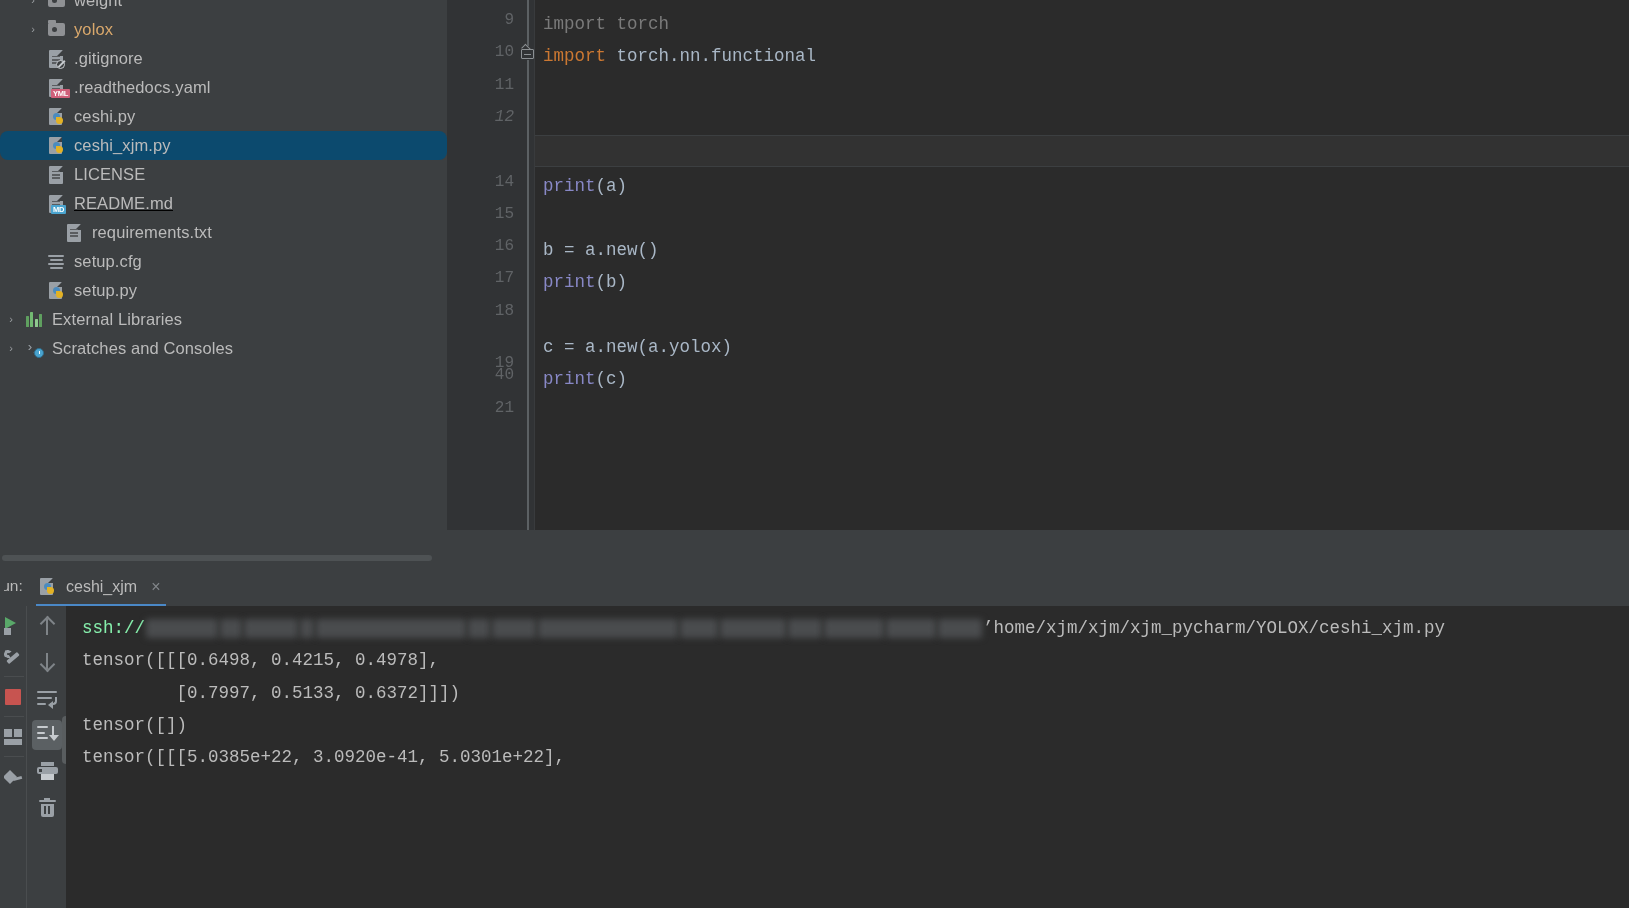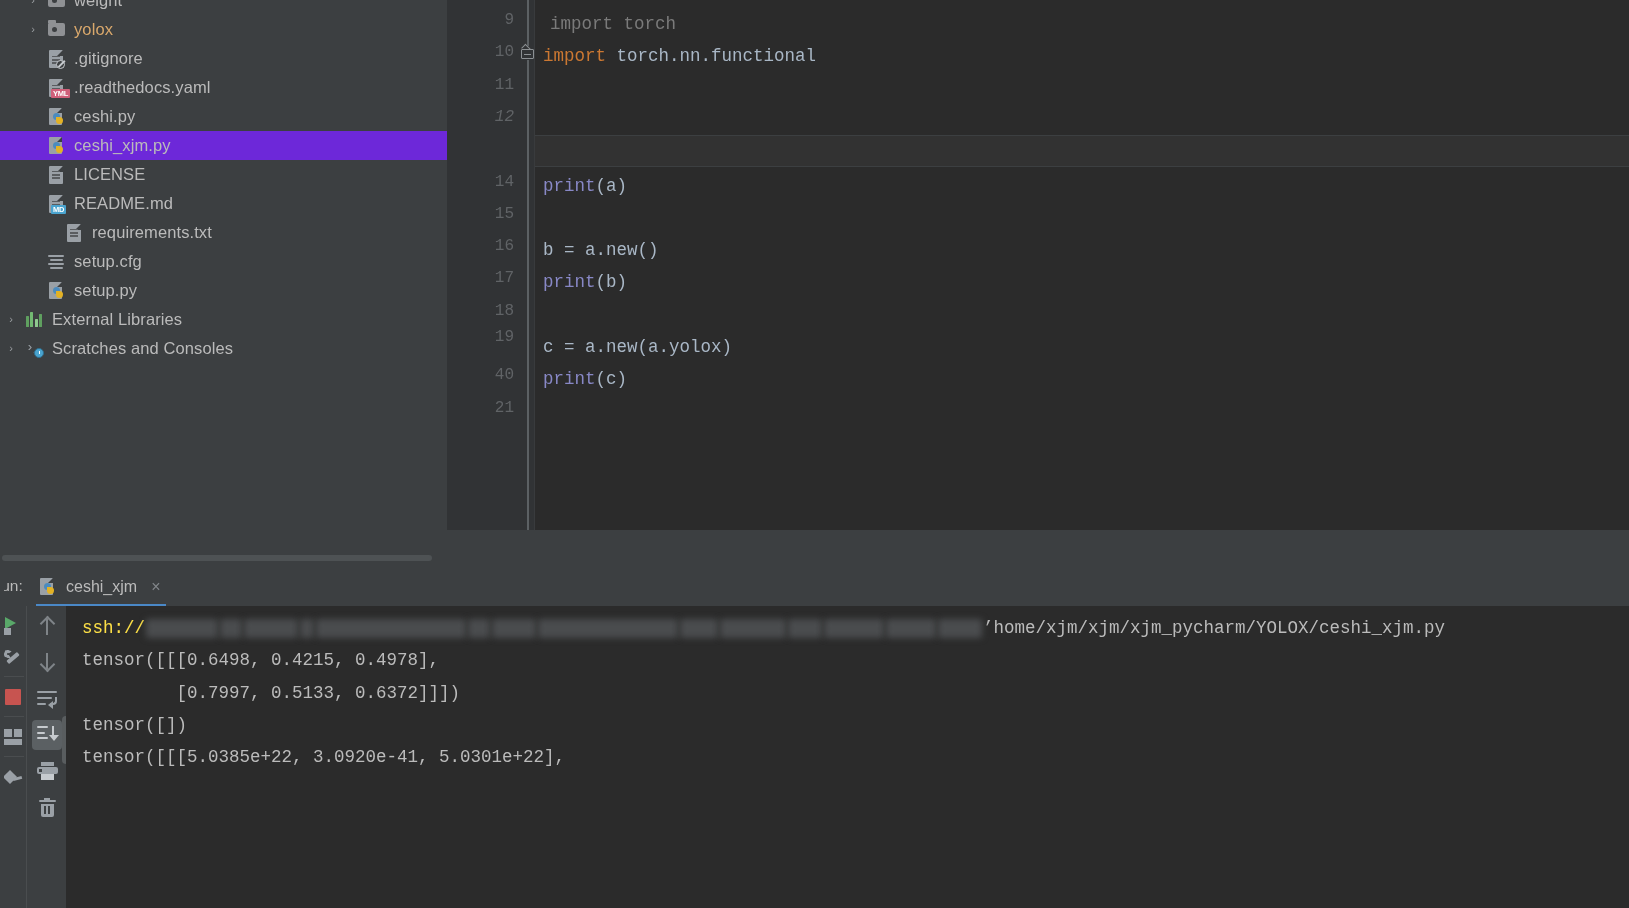--- a/index.html
+++ b/index.html
@@ -14,21 +14,21 @@
 
   
   #project-pane {
     position: absolute; left: 0; top: 0; width: 447px; height: 552px;
     background: #3c3f41; overflow: hidden;
   }
   .tree-row {
     position: relative; height: 29px; display: flex; align-items: center;
     white-space: nowrap; padding-left: 0;
   }
-  .tree-row.selected { background: #6d28d9; }
+  .tree-row.selected { background: #0c4a6e; border-radius: 8px; }
   .tree-arrow {
     width: 22px; flex: 0 0 22px; display: flex; align-items: center; justify-content: center;
     color: #9a9da1; font-size: 11px; line-height: 1;
   }
   .tree-icon {
     width: 24px; flex: 0 0 24px; height: 22px; position: relative;
     display: flex; align-items: center; justify-content: center;
   }
   .tree-label {
     font-size: 16.5px; color: #bbbbbb; letter-spacing: 0.1px;
@@ -335,21 +335,21 @@
   
   #console {
     position: absolute; left: 66px; top: 40px; right: 0; height: 302px;
     background: #2b2b2b; overflow: hidden;
   }
   #console .cline2 {
     position: absolute; left: 16px; white-space: pre;
     font-family: "Liberation Mono", monospace; font-size: 17.5px; color: #bbbbbb;
     line-height: 32px;
   }
-  #console .ssh-prefix { color: #fde047; font-family: Liberation Mono, monospace; }
+  #console .ssh-prefix { color: #86efac; font-family: Liberation Mono, monospace; }
   #console .blur-seg {
     display: inline-block; vertical-align: middle; height: 19px;
     background: #4a4c4e; filter: blur(3.2px); border-radius: 2px;
     margin: 0 1px;
   }
   #console-scroll-left {
     position: absolute; left: 0; top: 0; width: 4px; height: 302px; background: #3c3f41;
   }
   #console-thumb {
     position: absolute; left: 62px; top: 150px; width: 8px; height: 48px;
@@ -421,21 +421,21 @@
         </div>
         <div class="tree-row indent2" style="position: absolute; left: 0px; right: 0px; top: 160px;">
           <span class="tree-arrow"></span>
           <span class="tree-icon">
             <span class="ic-doc txt">
               <span class="lines"></span>
             </span>
           </span>
           <span class="tree-label" style="margin-left: 6px;">LICENSE</span>
         </div>
-        <div class="tree-row indent2" style="position: absolute; left: 0px; right: 3px; top: 189px;">
+        <div class="tree-row indent2" style="position: absolute; left: 0px; right: 3px; top: 189px; text-decoration: underline;">
           <span class="tree-arrow"></span>
           <span class="tree-icon">
             <span class="ic-doc">
               <span class="lines"></span>
               <span class="ic-badge md">MD</span>
             </span>
           </span>
           <span class="tree-label" style="margin-left: 6px;">README.md</span>
         </div>
         <div class="tree-row indent2" style="position: absolute; left: 0px; right: 0px; top: 218px; padding-left: 40px;">
@@ -504,27 +504,27 @@
         <div class="gline" style="top: 11px;">9</div>
         <div class="gline" style="top: 43.3px;">10</div>
         <div class="gline" style="top: 75.6px;">11</div>
         <div class="gline" style="top: 107.9px; font-style: italic;">12</div>
         <div class="gline current" style="top: 140.2px;">13</div>
         <div class="gline" style="top: 172.5px;">14</div>
         <div class="gline" style="top: 204.8px;">15</div>
         <div class="gline" style="top: 237.1px;">16</div>
         <div class="gline" style="top: 269.4px;">17</div>
         <div class="gline" style="top: 301.7px;">18</div>
-        <div class="gline" style="top: 328px;">19</div>
+        <div class="gline" style="top: 354px;">19</div>
         <div class="gline" style="top: 366.3px;">40</div>
         <div class="gline" style="top: 398.6px;">21</div>
       </div>
     <div id="fold-strip"></div>
     <div id="code">
-        <div class="cline" style="top: 8px; margin-left: 7px;"><span class="tok-imp">import torch</span></div>
+        <div class="cline" style="top: 8px;"><span class="tok-imp">import torch</span></div>
         <div class="cline" style="top: 40.3px;"><span class="tok-kw">import</span><span class="tok-def"> torch.nn.functional</span></div>
         <div class="cline" style="top: 72.6px;"></div>
         <div class="cline" style="top: 104.9px;"></div>
         <div class="cline" style="top: 137.2px;"><span class="tok-def">a = torch.rand</span><span class="brace-hl">(</span><span class="tok-def">(</span><span class="tok-num">1</span><span class="tok-def squig">,</span><span class="tok-num">2</span><span class="tok-def squig">,</span><span class="tok-num">3</span><span class="tok-def">)</span><span class="brace-hl">)</span><span class="caret"></span></div>
         <div class="cline" style="top: 169.5px;"><span class="tok-fn">print</span><span class="tok-def">(a)</span></div>
         <div class="cline" style="top: 201.8px;"></div>
         <div class="cline" style="top: 234.1px;"><span class="tok-def">b = a.new()</span></div>
         <div class="cline" style="top: 266.4px;"><span class="tok-fn">print</span><span class="tok-def">(b)</span></div>
         <div class="cline" style="top: 298.7px;"></div>
         <div class="cline" style="top: 331px;"><span class="tok-def">c = a.new(a.yolox)</span></div>

